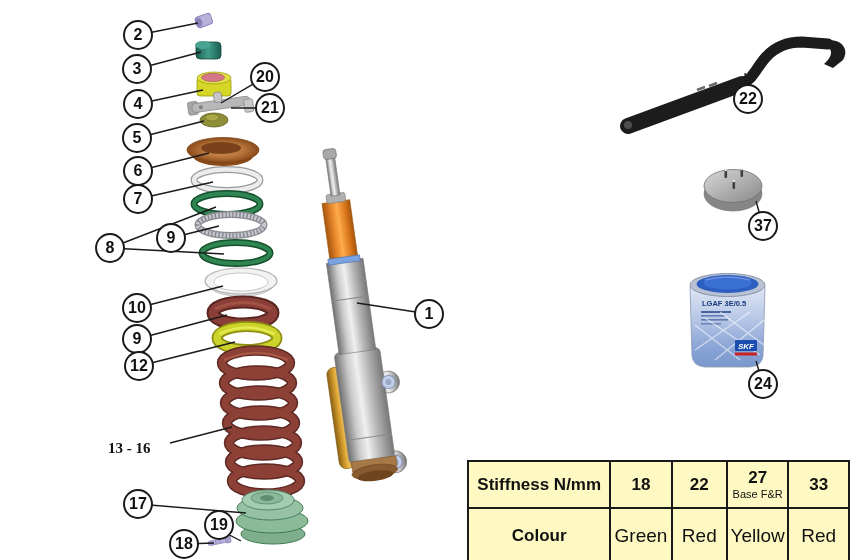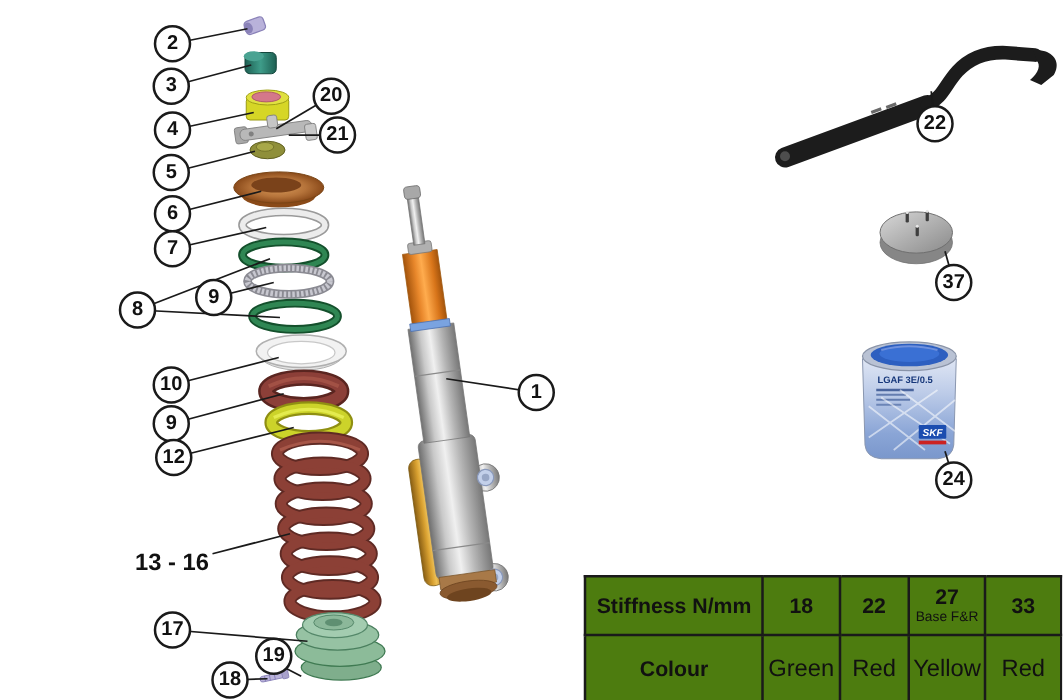--- a/index.html
+++ b/index.html
@@ -2,24 +2,24 @@
 <html><head>
 <meta charset="utf-8">
 <style>
   html,body{margin:0;padding:0;background:#fff;}
   #stage{position:relative;width:850px;height:560px;overflow:hidden;background:#fff;
          font-family:"Liberation Sans",sans-serif;}
   #art{position:absolute;left:0;top:0;}
   .callout{position:absolute;width:26px;height:26px;border:2px solid #1a1a1a;border-radius:50%;
            background:#fff;display:flex;align-items:center;justify-content:center;
            font-weight:bold;font-size:16px;color:#111;line-height:1;}
-  .range-label{position:absolute;font-weight:bold;font-size:19px;color:#111;}
+  .range-label{position:absolute;font-weight:bold;font-size:15px;color:#111;font-family:Liberation Serif, serif;}
   #spec-table{position:absolute;left:467px;top:460px;border-collapse:collapse;table-layout:fixed;}
   #spec-table td{border:2px solid #1a1a1a;text-align:center;vertical-align:middle;
-                 padding:0;color:#111;background:#4d7c0f;}
+                 padding:0;color:#111;background:#fef9c3;}
   #spec-table .hdr{font-weight:bold;font-size:17px;}
   #spec-table .num{font-weight:bold;font-size:17px;}
   #spec-table .note{font-size:11px;font-weight:normal;line-height:1.1;}
   #spec-table .val{font-size:19px;font-weight:normal;}
   #spec-table tr.r1 td{height:45px;}
   #spec-table tr.r2 td{height:54px;}
 </style>
 </head>
 <body>
 

